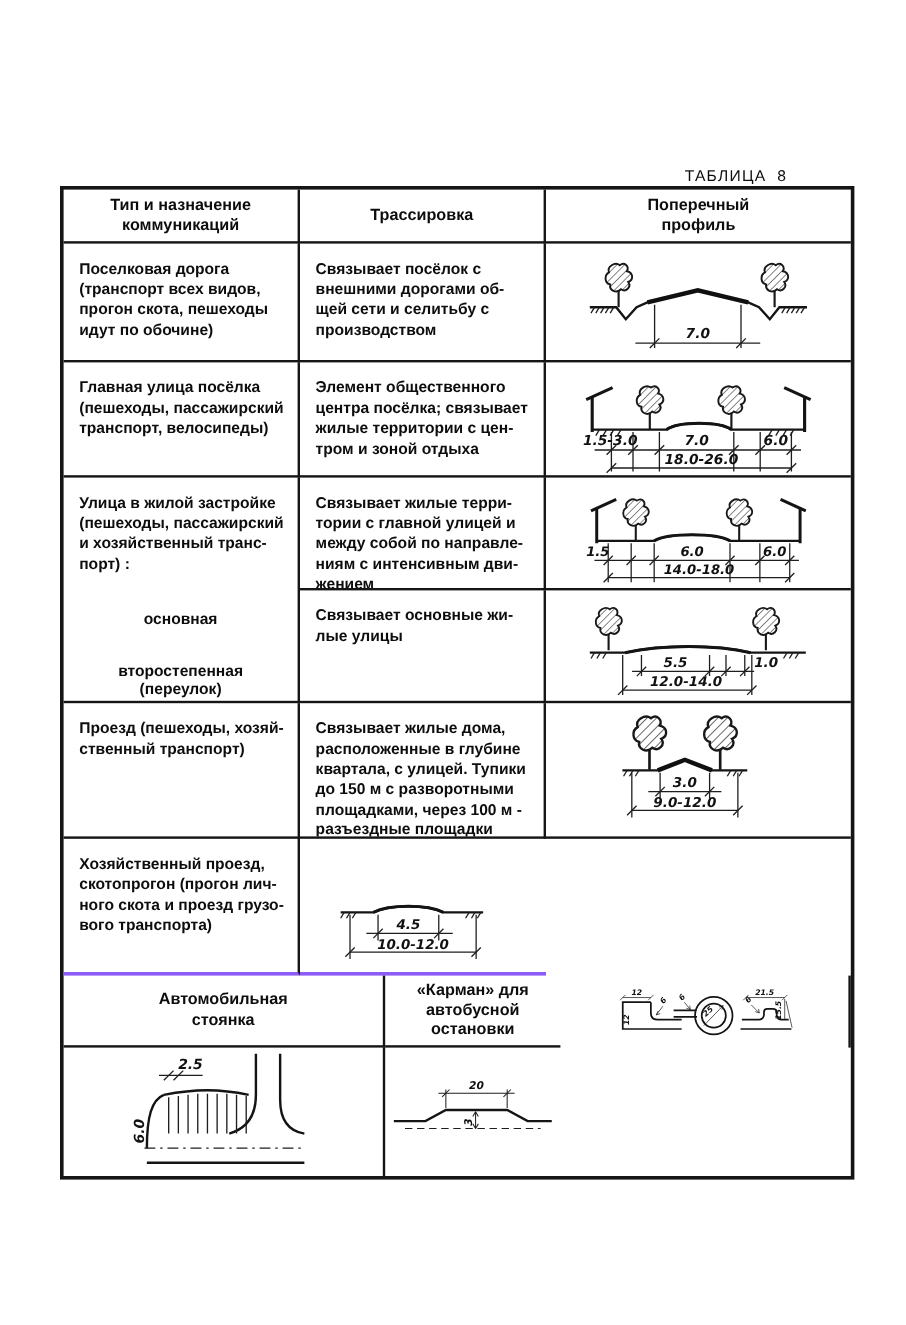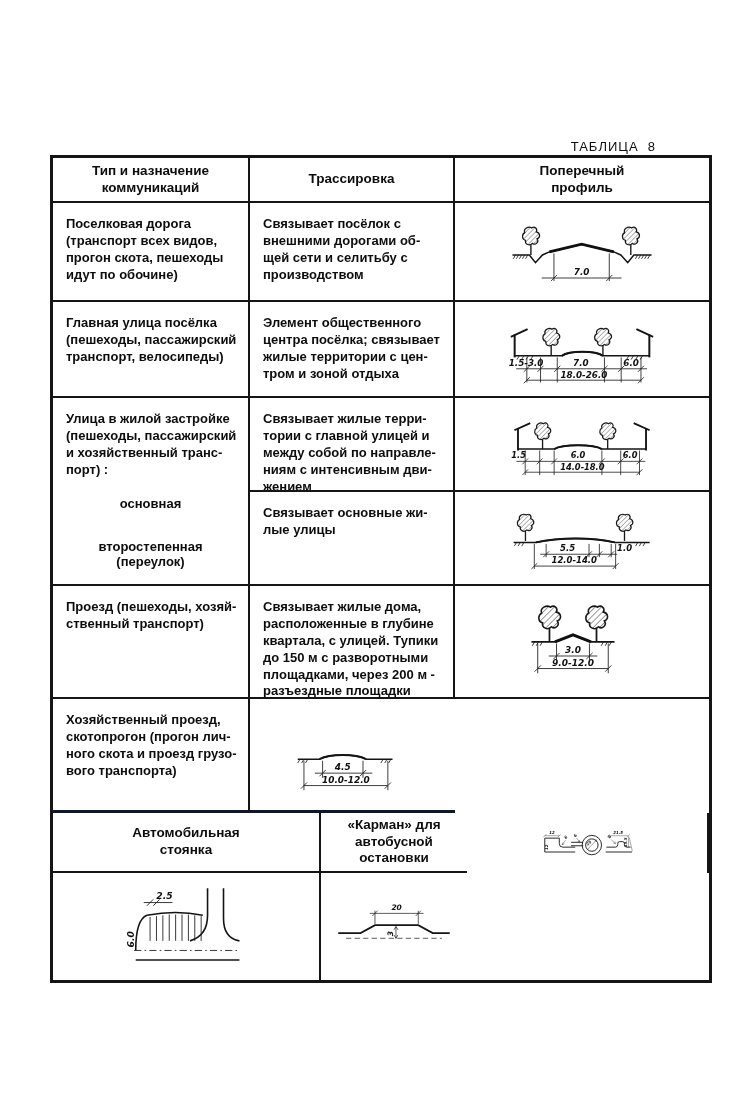--- a/index.html
+++ b/index.html
@@ -9,30 +9,30 @@
            letter-spacing:1px;white-space:pre;margin-top:28px;}
   .tbl{position:absolute;left:50px;top:155px;width:662px;height:828px;
        border:3px solid #151515;box-sizing:border-box;background:#fff;}
   .grid-main{display:grid;grid-template-columns:197px 205px 1fr;
              grid-template-rows:45px 99px 96px 94px 94px 113px 114px;}
   .grid-bot{display:grid;grid-template-columns:268px 146px 1fr;
             grid-template-rows:60px 107px;}
   .c{border-right:2px solid #151515;border-bottom:2px solid #151515;
      box-sizing:border-box;overflow:hidden;}
   .last{border-right:none;}
-  .sep{border-bottom:3px solid #0f172a;}
+  .sep{border-bottom:3px solid #8b5cf6;}
   .nob{border-bottom:none;}
   .hc{display:flex;align-items:center;justify-content:center;text-align:center;
       font-weight:bold;font-size:13.5px;line-height:1.25;white-space:pre-line;}
-  .txt{padding:13px 6px 8px 13px;font-weight:bold;font-size:13px;line-height:1.3;
+  .txt{padding:13px 6px 20px 13px;font-weight:bold;font-size:13px;line-height:1.3;
        white-space:pre-line;}
   .opt{text-align:center;font-weight:bold;font-size:13px;white-space:pre-line;}
   .opt1{margin-top:9px;}
   .opt2{margin-top:28px;}
-  .pcell{display:flex;align-items:center;justify-content:center;padding:12px;}
+  .pcell{display:flex;align-items:center;justify-content:center;padding:1px;}
   .diag{display:block;width:100%;height:100%;}
   .s1{stroke:#1e1e1e;stroke-width:1.1;fill:none;}
   .s2{stroke:#141414;stroke-width:2;fill:none;}
   .s3{stroke:#141414;stroke-width:2.6;fill:none;}
   .s4{stroke:#101010;stroke-width:3.8;fill:none;}
   .dsh{stroke-dasharray:8 5;}
   .ddot{stroke-dasharray:9 4 2 4;}
   .dim{font-family:"DejaVu Sans",sans-serif;font-style:italic;font-weight:bold;
        font-size:11.5px;fill:#111;}
   .mid{text-anchor:middle;}
@@ -252,21 +252,21 @@
           <text class="dim mid" x="90" y="80">12.0-14.0</text>
         </svg>
       </div>
 
       <div class="c txt">Проезд (пешеходы, хозяй-
 ственный транспорт)</div>
       <div class="c txt">Связывает жилые дома,
 расположенные в глубине
 квартала, с улицей. Тупики
 до 150 м с разворотными
-площадками, через 200 м -
+площадками, через 100 м -
 разъездные площадки</div>
       <div class="c pcell last">
         <svg class="diag" viewBox="0 0 201 111">
           <use href="#treeSym" transform="translate(44,8) scale(1.25)"></use>
           <use href="#treeSym" transform="translate(104,8) scale(1.25)"></use>
           <g>
             <path class="s2" d="M36,56 H66 L89,47 L112,56 H142"></path>
             <path class="s4" d="M66,56 L89,47 L112,56"></path>
             <g class="s1">
               <line x1="40" y1="56" x2="37" y2="61"></line>

